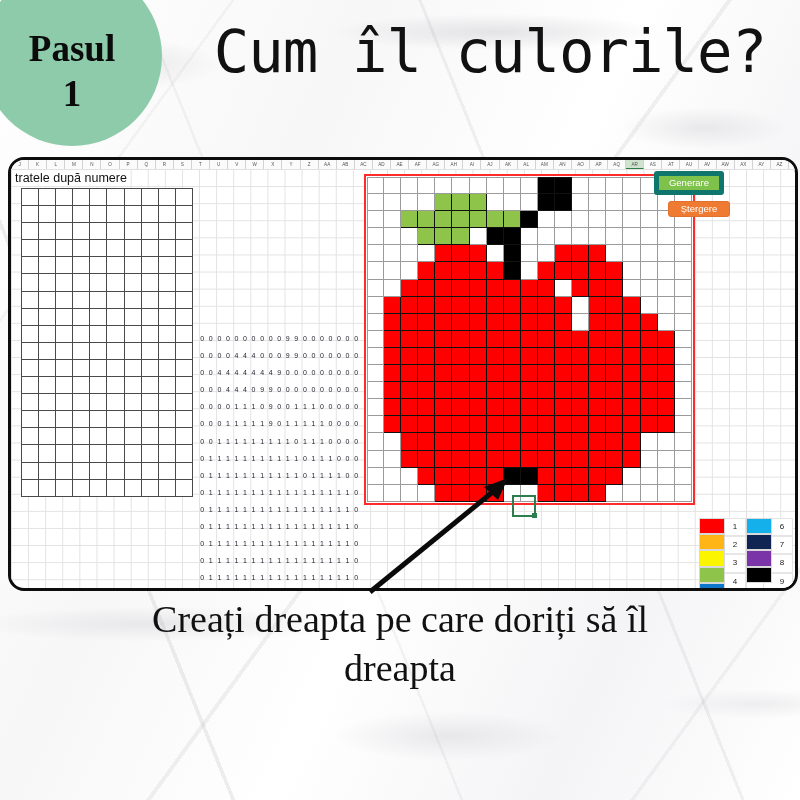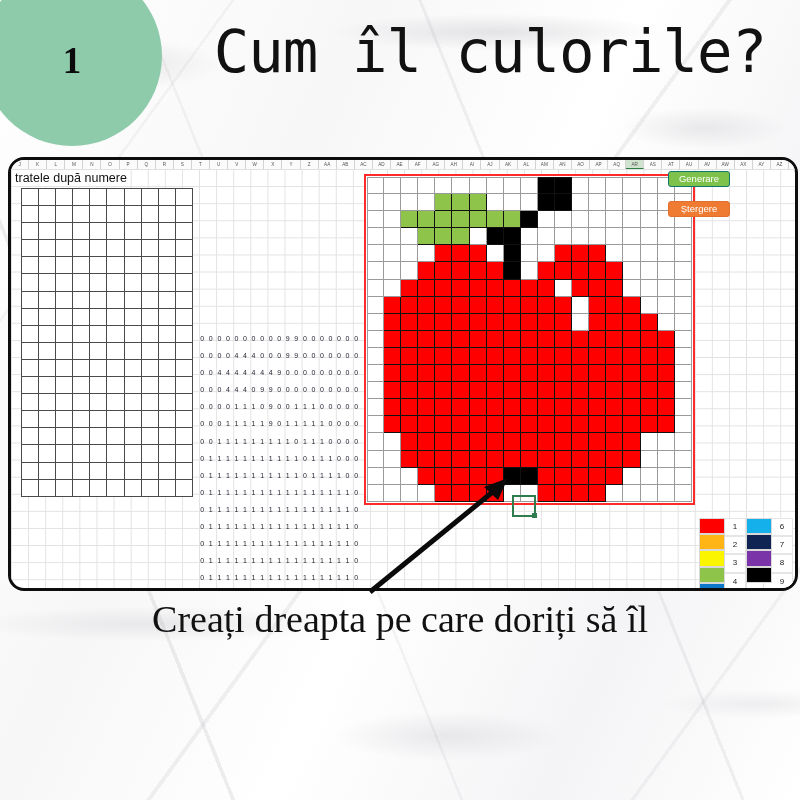--- a/index.html
+++ b/index.html
@@ -119,21 +119,21 @@
   #art-grid .p.t{border-top:1.3px solid #111;}
   #art-grid .p.l{border-left:1.3px solid #111;}
   #art-grid .p.blank{border-color:#9b9b9b;}
 
   
   .xbtn{
     position:absolute;z-index:6;border-radius:3px;color:#fff;
     font-size:9.5px;line-height:14px;height:14px;width:60px;text-align:center;
     font-family:"Liberation Sans", sans-serif;
   }
-  #btn-generare{left:657px;top:11px;background:#7fc24b;border:1px solid #0f766e;}
+  #btn-generare{left:643px;top:11px;background:#7fc24b;border:5px solid #0f766e;}
   #btn-stergere{left:657px;top:41px;background:#ef7b33;border:1px solid #e0702c;}
 
   
   #legend{position:absolute;left:688px;top:358px;z-index:4;display:flex;gap:0;}
   #legend .lcol{display:flex;flex-direction:column;}
   #legend .swatch{width:26px;height:16.2px;box-sizing:border-box;border:1px solid #d8d8d8;}
   #legend .lab{
     width:20px;height:16.2px;line-height:16.2px;text-align:center;
     font-size:8px;color:#222;font-family:"Liberation Sans", sans-serif;
     border:1px solid #e6e6e6;border-left:none;background:#fff;
@@ -160,20 +160,21 @@
     font-family:"Liberation Serif", serif;font-size:38px;line-height:1.28;
     z-index:4;
   }
 </style>
 </head>
 <body>
 
 <div id="marble"></div>
 
 <div id="step-badge" style="background: rgb(142, 203, 171);">
+  <div class="s-word">Pasul</div>
   <div class="s-num">1</div>
 </div>
 
 <div id="title">Cum îl culorile?</div>
 
 <div id="excel-window">
   <div id="col-head">
       <div class="ch">J</div>
       <div class="ch">K</div>
       <div class="ch">L</div>
@@ -1118,13 +1119,14 @@
   <div class="handle"></div>
 </div>
 
 <svg id="arrow" viewBox="0 0 200 130">
   <line x1="10" y1="122" x2="140" y2="16" stroke="#0a0a0a" stroke-width="5"></line>
   <polygon points="148,8 124,17 138,30" fill="#0a0a0a"></polygon>
 </svg>
 
 <div id="caption">
   <div>Creați dreapta pe care doriți să îl</div>
+  <div>dreapta</div>
 </div>
 
 </body></html>

